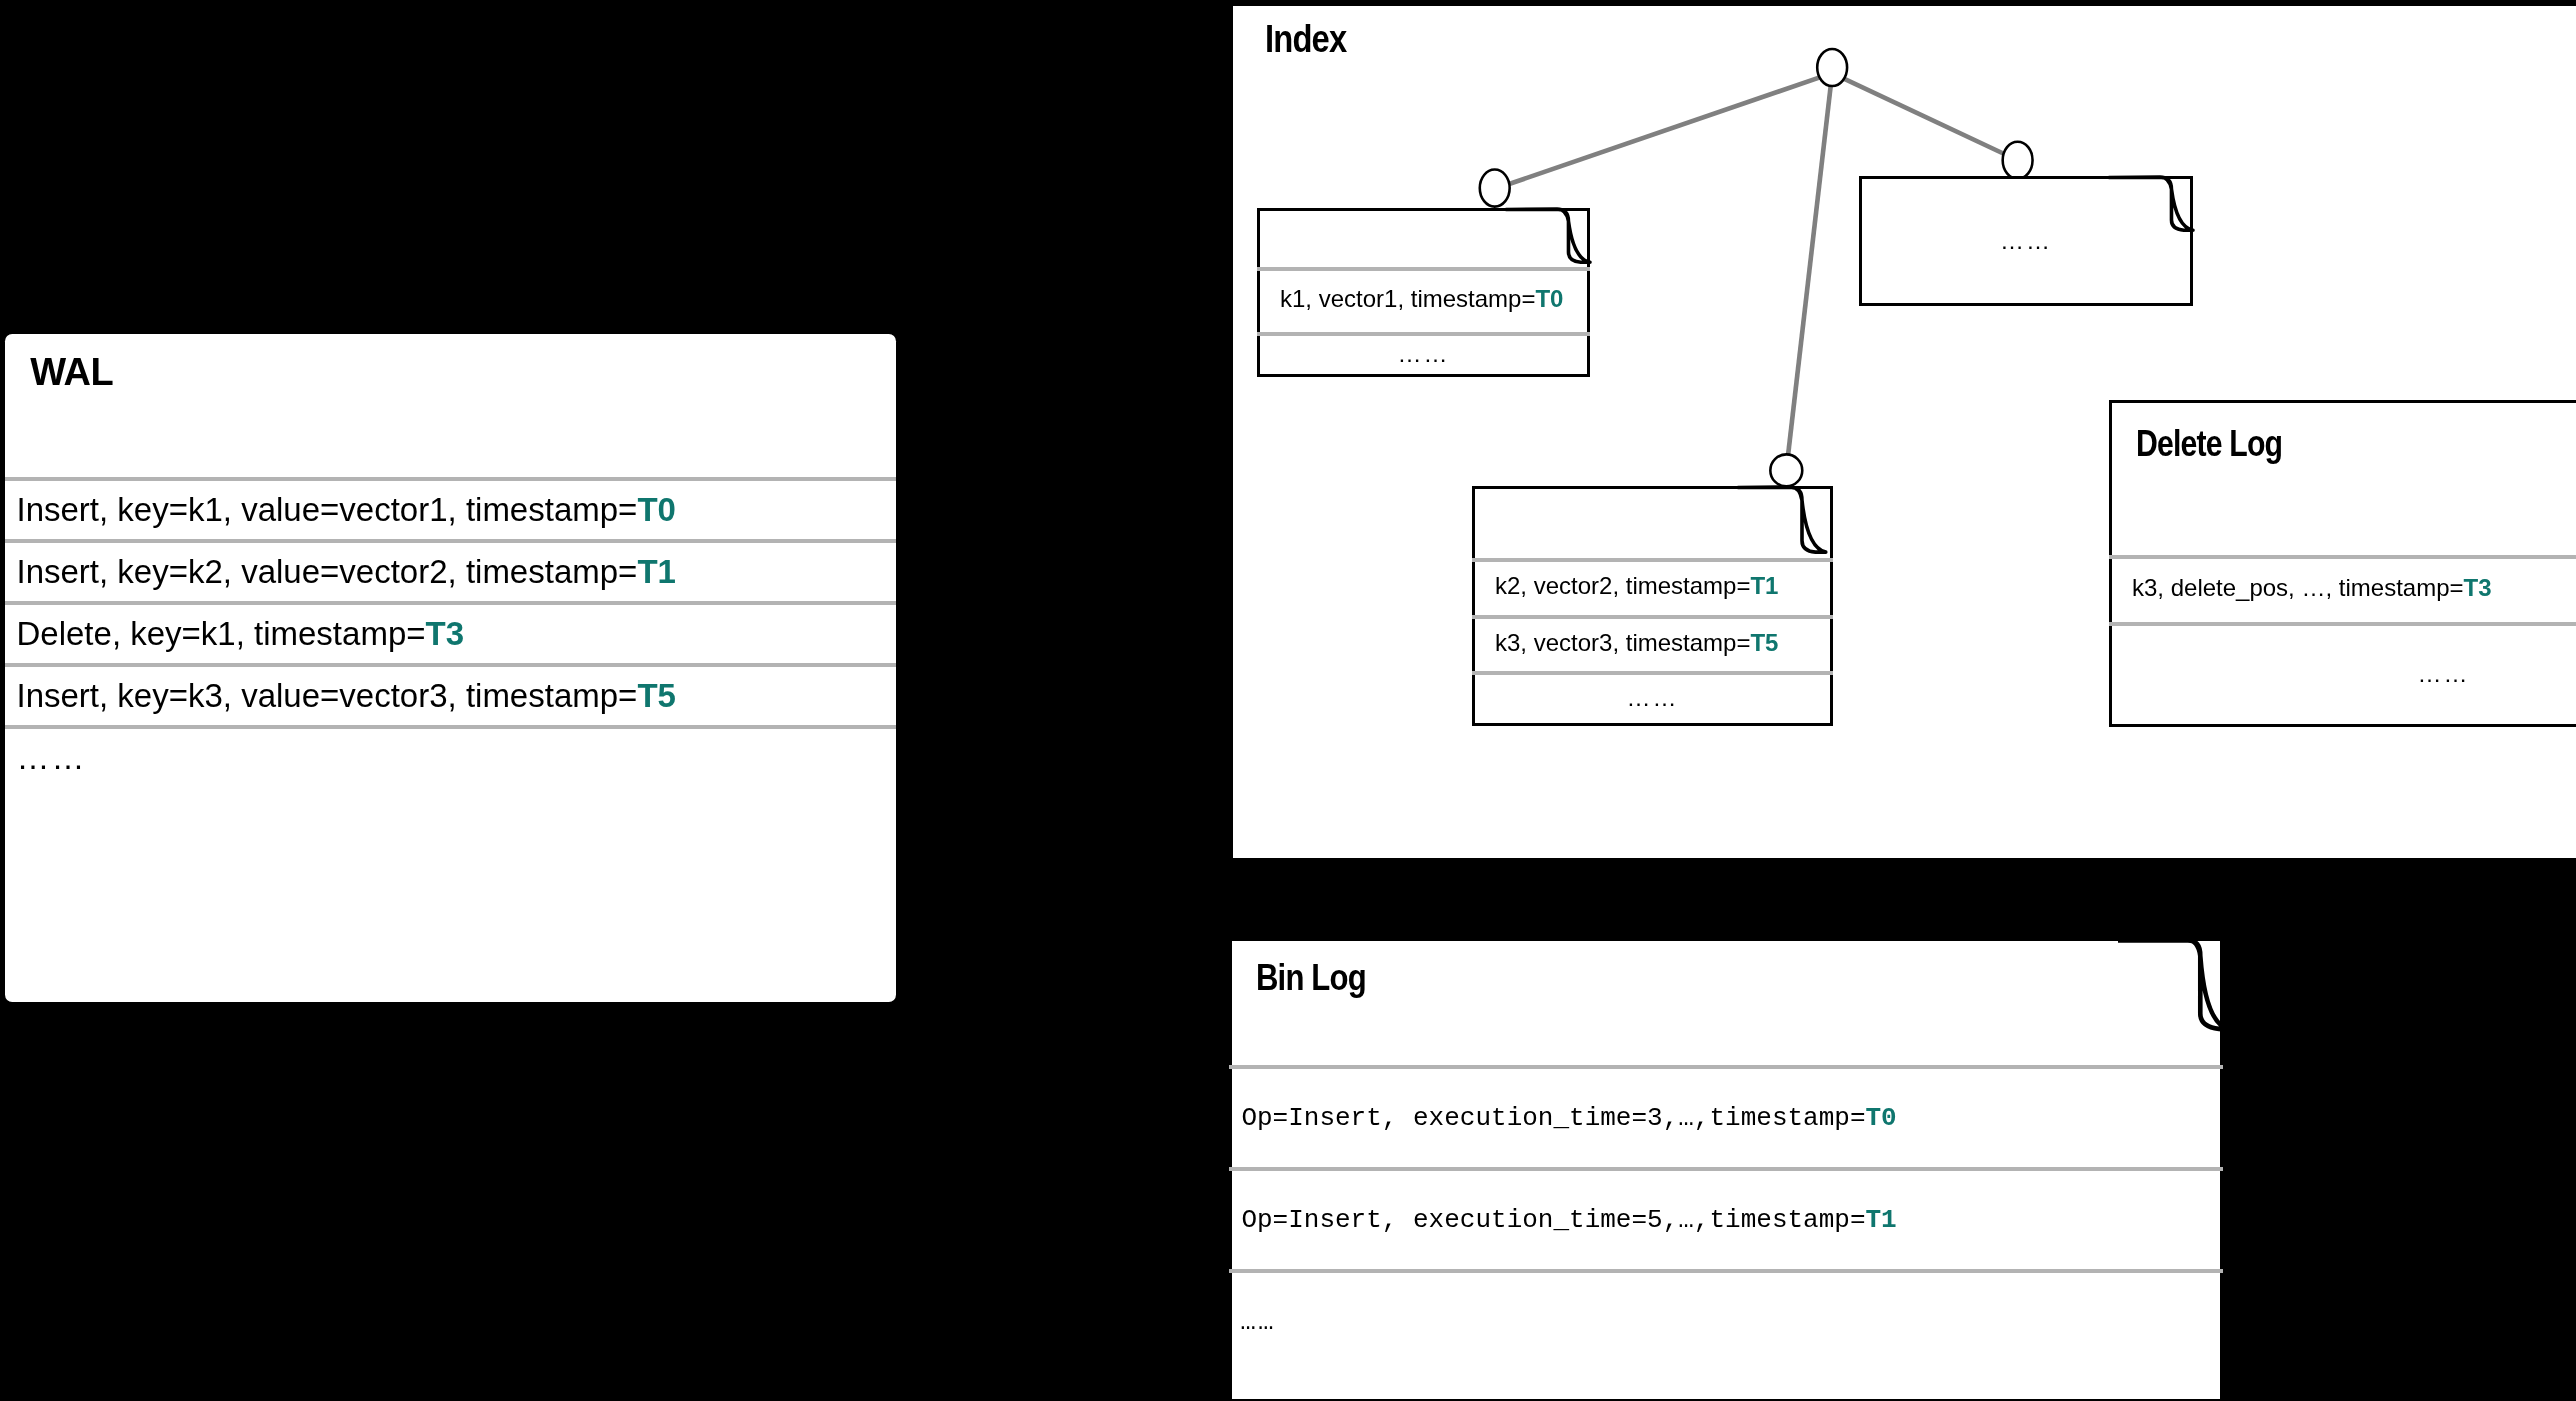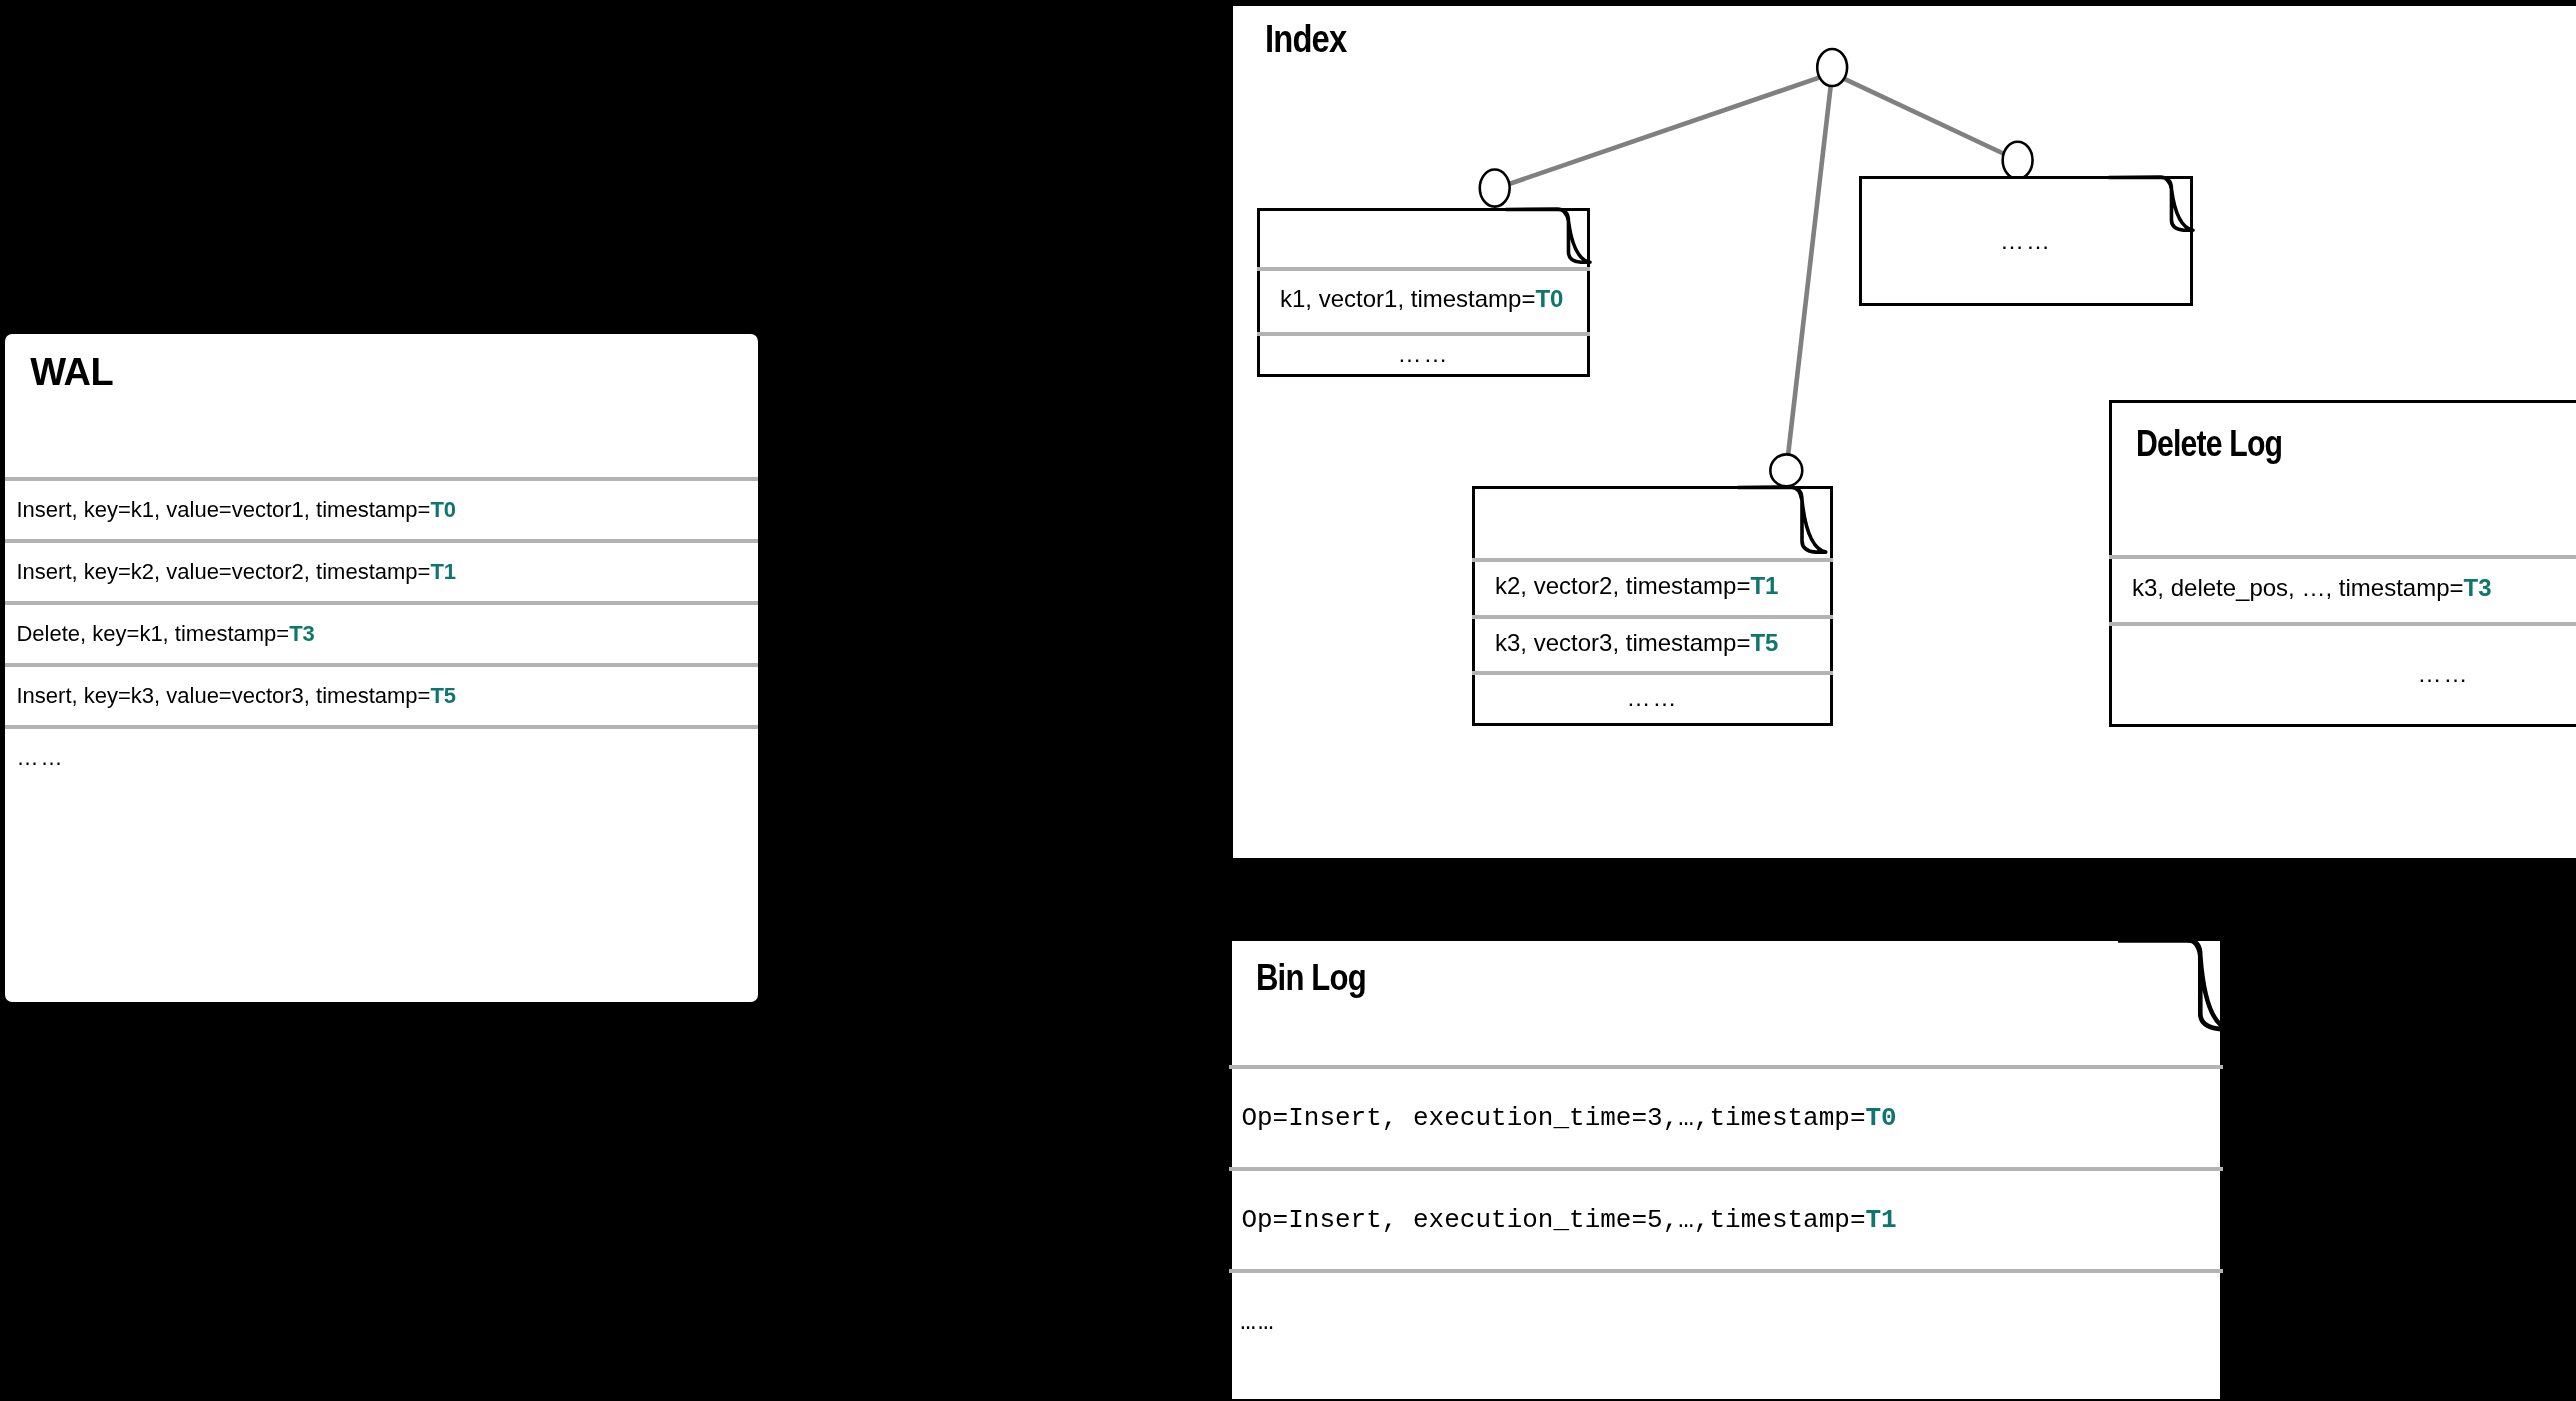--- a/index.html
+++ b/index.html
@@ -1,27 +1,27 @@
 <!DOCTYPE html>
 <html style="font-size:8.2px"><head>
 <meta charset="utf-8">
 <style>
   html,body{margin:0;padding:0;background:#000;}
   body{width:2817px;height:1402px;position:relative;overflow:hidden;
        font-family:"Liberation Sans",sans-serif;}
   .panel{position:absolute;background:#fff;box-sizing:border-box;}
 
   
-  #wal{left:5.2px;top:334px;width:753px;height:668px;border-radius:7.2px;}
+  #wal{left:5.2px;top:334px;width:891px;height:668px;border-radius:7.2px;}
   #wal .title{position:absolute;left:25px;top:16.5px;font-size:38px;font-weight:bold;
               letter-spacing:-0.5px;color:#000;}
   #wal .rows{position:absolute;left:0;top:143px;width:100%;}
   .wrow{position:relative;height:62px;border-top:4.1px solid #b3b3b3;box-sizing:border-box;}
   .wrow .txt{position:absolute;left:11.3px;top:50%;transform:translateY(-50%);
-             font-size:22px;white-space:nowrap;color:#000;}
+             font-size:33px;white-space:nowrap;color:#000;}
   .ts{color:#0f766e;font-weight:bold;}
   .dots{letter-spacing:2.1px;}
 
   
   #index{left:1233px;top:5.7px;width:1578px;height:852px;}
   #index .title{position:absolute;left:32px;top:11.3px;font-size:39px;font-weight:bold;
                 letter-spacing:-1px;color:#000;font-stretch:condensed;
                 transform:scaleX(.84);transform-origin:left top;}
   #index svg.tree{position:absolute;left:0;top:0;width:1578px;height:852px;
                   pointer-events:none;}

